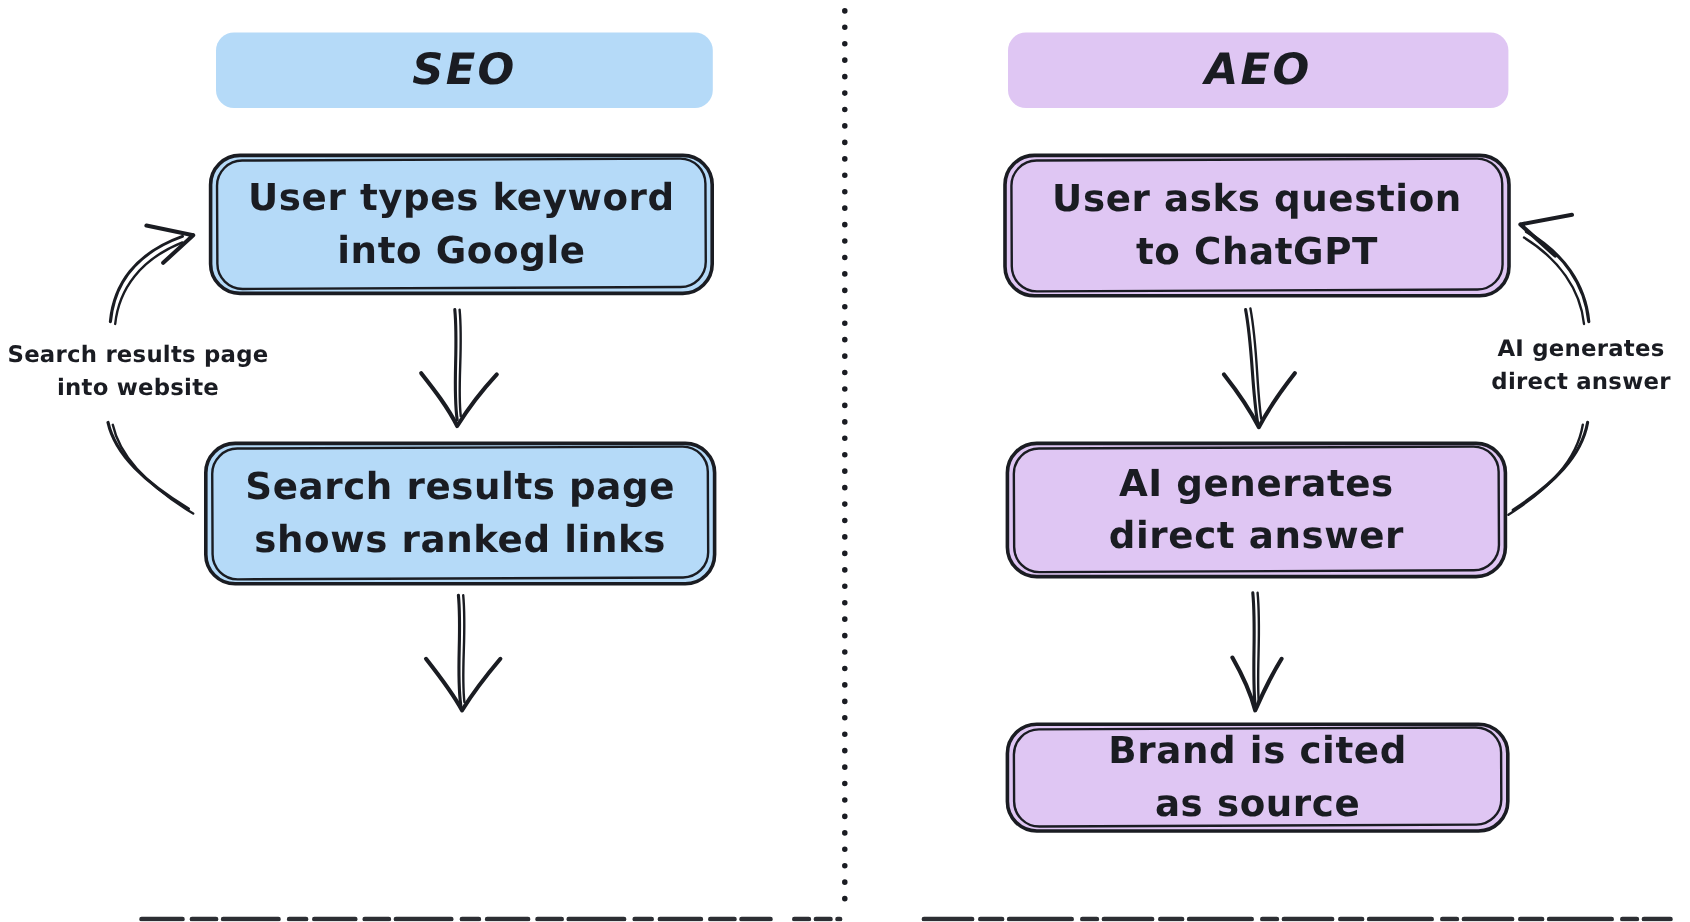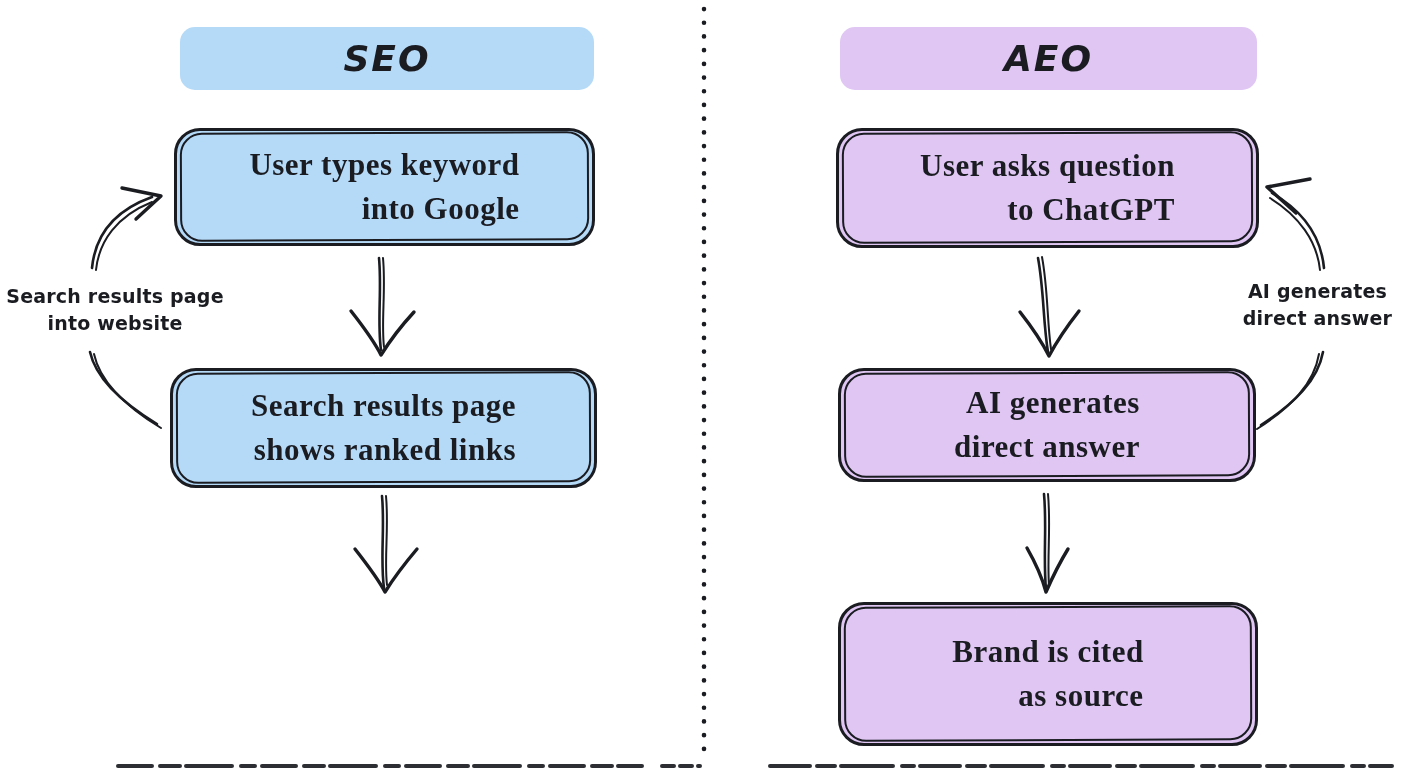--- a/index.html
+++ b/index.html
@@ -15,37 +15,37 @@
 
   
   .col-header{position:absolute;height:63px;border-radius:15px;
     display:flex;align-items:center;justify-content:center;
     font-size:36px;font-weight:bold;letter-spacing:2px;font-style:italic;}
   .col-header.seo{left:180px;top:27px;width:414px;background:var(--seo-fill);}
   .col-header.aeo{left:840px;top:27px;width:417px;background:var(--aeo-fill);font-style:italic;}
 
   
   .flow-box{position:absolute;border:3.5px solid var(--ink);border-radius:26px;
-    display:flex;align-items:center;justify-content:center;text-align:right;font-family:Liberation Serif, serif;}
+    display:flex;align-items:center;justify-content:center;text-align:center;}
   .flow-box::before{content:"";position:absolute;inset:1px 3px 2px 3px;
     border:2px solid var(--ink);border-radius:22px;
     transform:rotate(-0.25deg);pointer-events:none;}
   .flow-box.seo{background:var(--seo-fill);}
   .flow-box.aeo{background:var(--aeo-fill);}
   .box-label{white-space:pre-line;font-size:31px;font-weight:bold;
     line-height:1.42;letter-spacing:0.5px;position:relative;z-index:2;}
 
   
   .seo-step-1{left:174px;top:128px;width:421px;height:118px;}
   .seo-step-2{left:170px;top:368px;width:427px;height:120px;}
   .seo-step-3{left:170px;top:604px;width:428px;height:122px;}
   
   .aeo-step-1{left:836px;top:128px;width:423px;height:120px;}
   .aeo-step-2{left:838px;top:368px;width:418px;height:114px;}
-  .aeo-step-3{left:838px;top:602px;width:420px;height:144px;}
+  .aeo-step-3{left:838px;top:602px;width:420px;height:92px;}
 
   
   .loop-label{position:absolute;white-space:pre-line;text-align:center;
     font-size:19px;font-weight:bold;line-height:1.4;letter-spacing:0.2px;}
   .loop-label.left{left:5px;top:283px;width:220px;}
   .loop-label.right{left:1235px;top:278px;width:165px;}
 
   
   #arrow-layer{position:absolute;inset:0;width:1408px;height:768px;pointer-events:none;}
   #arrow-layer path{fill:none;stroke:var(--ink);stroke-linecap:round;stroke-linejoin:round;}

